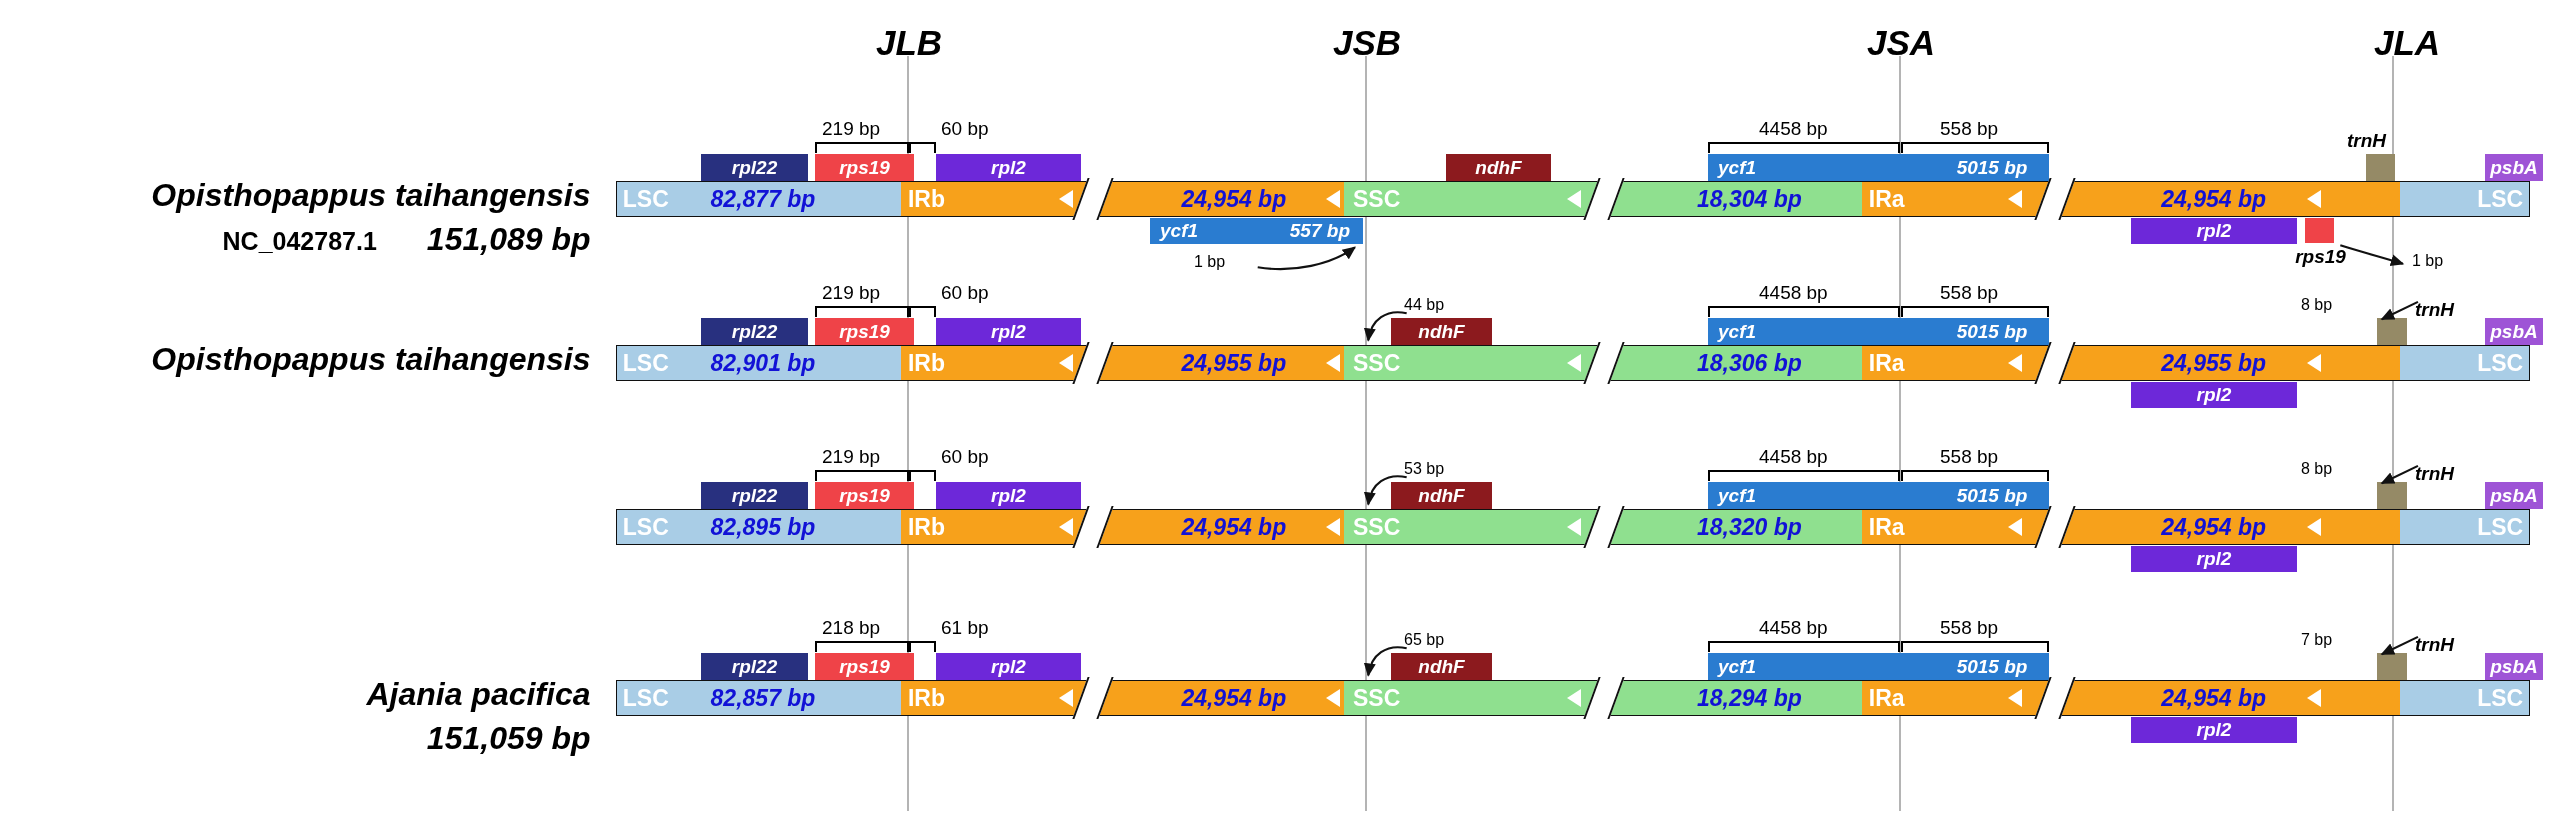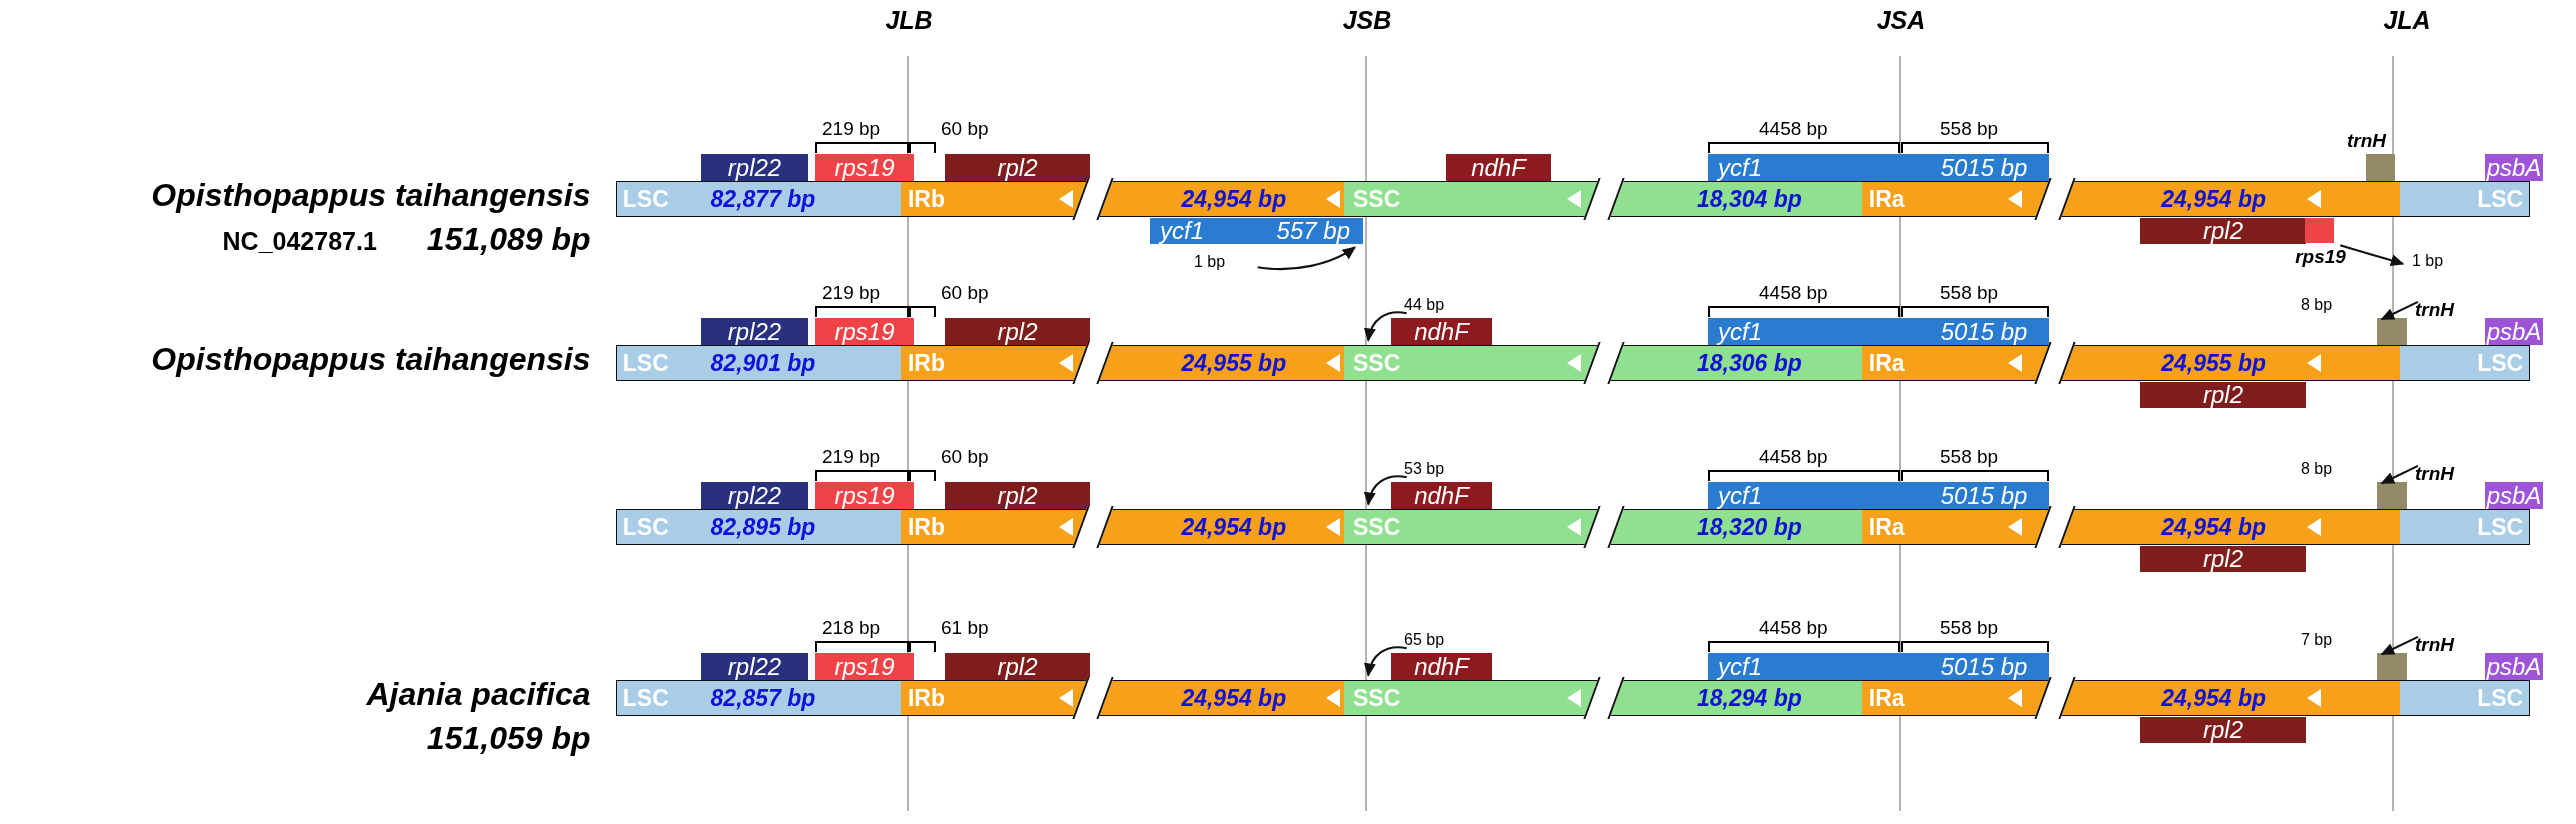--- a/index.html
+++ b/index.html
@@ -1,22 +1,22 @@
 <!DOCTYPE html>
 <html style="font-size:11.5px"><head>
 <meta charset="utf-8">
 <style>
   html,body{margin:0;padding:0;background:#fff;}
   #fig{position:relative;width:2576px;height:825px;background:#fff;overflow:hidden;
        font-family:"Liberation Sans",sans-serif;color:#000;}
 
   
   .jline{position:absolute;top:56px;height:755px;width:2.2px;background:#b4b4b4;z-index:0;}
-  .jlabel{position:absolute;top:6px;transform:translateX(-50%);
-          font-style:italic;font-weight:bold;font-size:25px;z-index:5;}
+  .jlabel{position:absolute;top:23px;transform:translateX(-50%);
+          font-style:italic;font-weight:bold;font-size:35px;z-index:5;}
 
   
   .row{position:absolute;left:0;width:2576px;height:193px;z-index:2;}
 
   
   .species{position:absolute;left:11.5px;top:72px;width:579px;text-align:right;}
   .sp-name{font-style:italic;font-weight:bold;font-size:32px;line-height:37px;white-space:nowrap;}
   .sp-line2{font-style:italic;font-weight:bold;font-size:32px;line-height:37px;margin-top:7.2px;white-space:nowrap;}
   .sp-acc{font-style:normal;font-size:25px;margin-right:50px;}
 
@@ -35,25 +35,25 @@
           font-weight:bold;font-style:italic;font-size:23px;white-space:nowrap;z-index:1;}
   .brk{position:absolute;top:-4.3px;height:42px;width:21.6px;background:#fff;
        border-left:2.2px solid #101010;border-right:2.2px solid #101010;
        transform:skewX(-20deg);z-index:3;}
   .chev{position:absolute;top:50%;transform:translateY(-50%);width:0;height:0;
         border-top:9.4px solid transparent;border-bottom:9.4px solid transparent;
         border-right:14.4px solid #fff;z-index:2;}
 
   
   .gene{position:absolute;top:49px;height:27px;display:flex;align-items:center;justify-content:center;
-        color:#fff;font-weight:normal;font-style:italic;font-size:24px;box-sizing:border-box;z-index:2;white-space:nowrap;}
+        color:#fff;font-weight:bold;font-style:italic;font-size:19px;box-sizing:border-box;z-index:2;white-space:nowrap;}
   .below{top:113px;height:26px;}
   .c-rpl22{background:#28307f;}
   .c-rps19{background:#ef4348;}
-  .c-rpl2{background:#7f1d1d;margin-left:9px;}
+  .c-rpl2{background:#6d28d9;}
   .c-ndhf{background:#8c1a1e;}
   .c-ycf1{background:#2a7cd0;}
   .c-trnh{background:#958a66;}
   .c-psba{background:#9e54d6;}
 
   .g-rpl22{left:701px;width:107px;}
   .g-rps19{left:815px;width:99px;}
   .g-rpl2 {left:936px;width:145px;}
   .g-ndhf-a{left:1446px;width:105px;}
   .g-ndhf-b{left:1391px;width:101px;}

